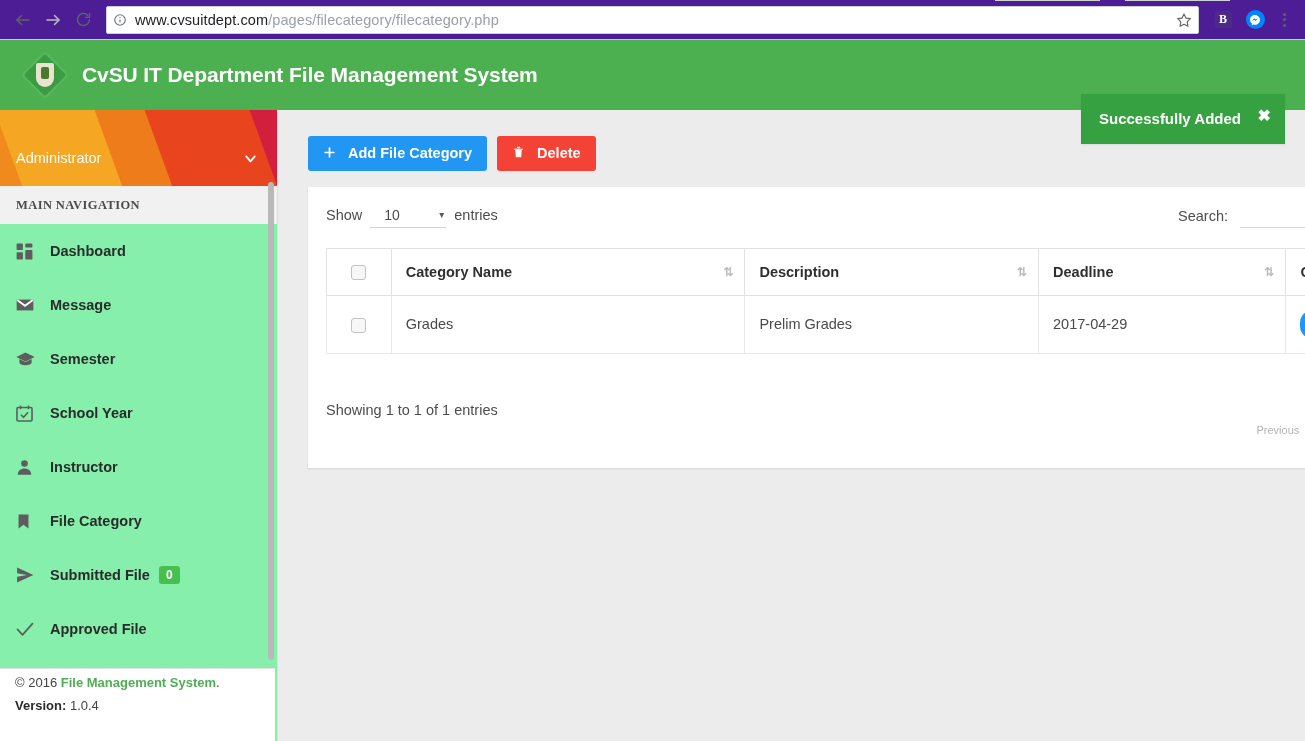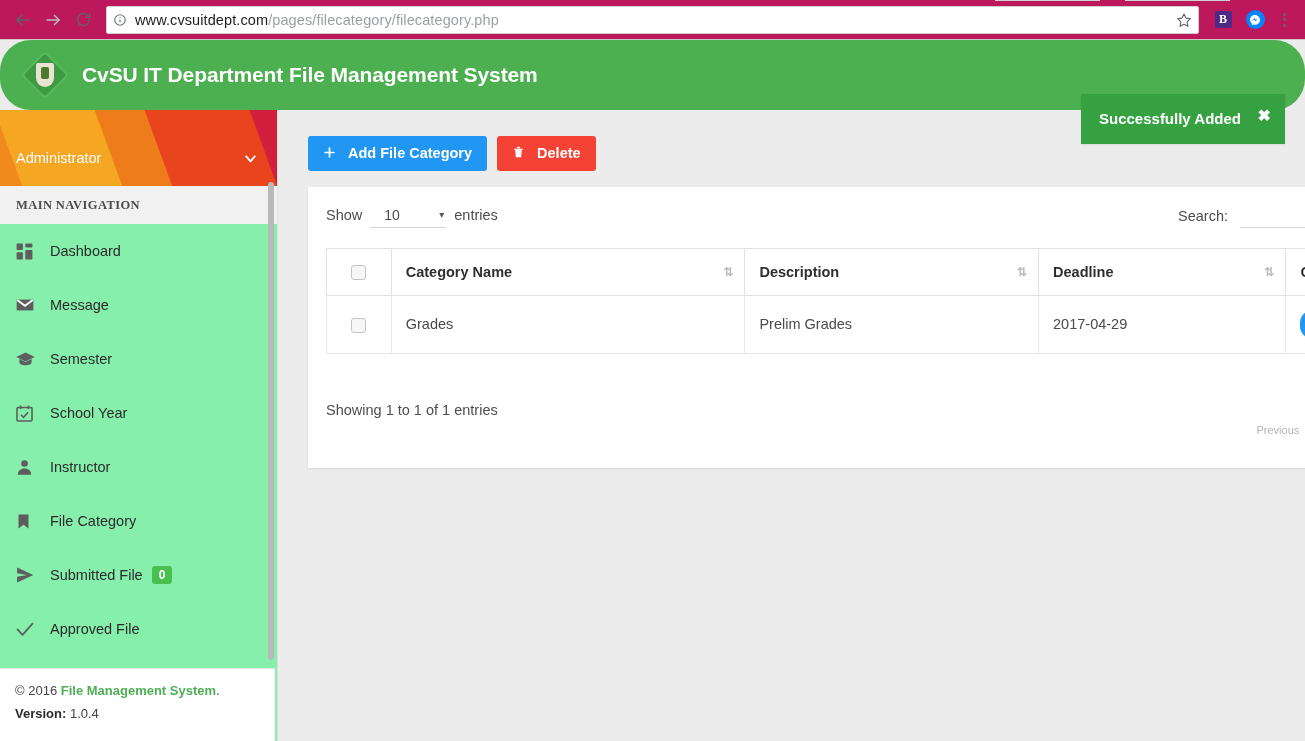--- a/index.html
+++ b/index.html
@@ -9,21 +9,21 @@
     height: 741px;
     overflow: hidden;
     font-family: "Liberation Sans", sans-serif;
     background: #ebebeb;
   }
 
   
   .browser-bar {
     height: 40px;
     width: 1305px;
-    background: #be185d;
+    background: #4c1d95;
     border-bottom: 1px solid #c9c9c9;
     display: flex;
     align-items: center;
     padding: 0 8px;
     position: relative;
   }
   .tab-stub {
     position: absolute;
     top: -2px;
     height: 3px;
@@ -100,21 +100,20 @@
   }
   .kebab i { width: 3px; height: 3px; border-radius: 50%; background: #5f6368; display: block; }
 
   
   .app-header {
     height: 70px;
     background: #4caf50;
     display: flex;
     align-items: center;
     position: relative;
-    border-radius: 31px;
   }
   .brand {
     display: flex;
     align-items: center;
     padding-left: 22px;
   }
   .logo {
     width: 46px; height: 46px;
     position: relative;
     flex: none;
@@ -242,21 +241,21 @@
   .nav-icon {
     width: 26px;
     display: flex;
     align-items: center;
     justify-content: flex-start;
     color: #5d5d5d;
     flex: none;
   }
   .nav-label {
     font-size: 14.5px;
-    font-weight: normal;
+    font-weight: bold;
     margin-left: 9px;
     color: #2b2b2b;
   }
   .nav-badge {
     margin-left: 9px;
     background: #48c04f;
     color: #ffffff;
     font-size: 12px;
     font-weight: bold;
     border-radius: 3px;
@@ -271,21 +270,21 @@
     width: 6px;
     height: 478px;
     background: #b9b9b9;
     border-radius: 3px;
   }
 
   .sidebar-footer {
     position: absolute;
     bottom: 0; left: 0; right: 2px;
     border-top: 1px solid #e2e2e2;
-    padding: 14px 0 0 15px;
+    padding: 6px 0 0 15px;
     height: 73px;
     background: #fff;
   }
   .foot-line { font-size: 13px; color: #444; margin-bottom: 8px; }
   .foot-line .green { color: #4fae55; font-weight: bold; }
   .foot-line b { color: #2b2b2b; }
 
   
   .content {
     flex: 1;

